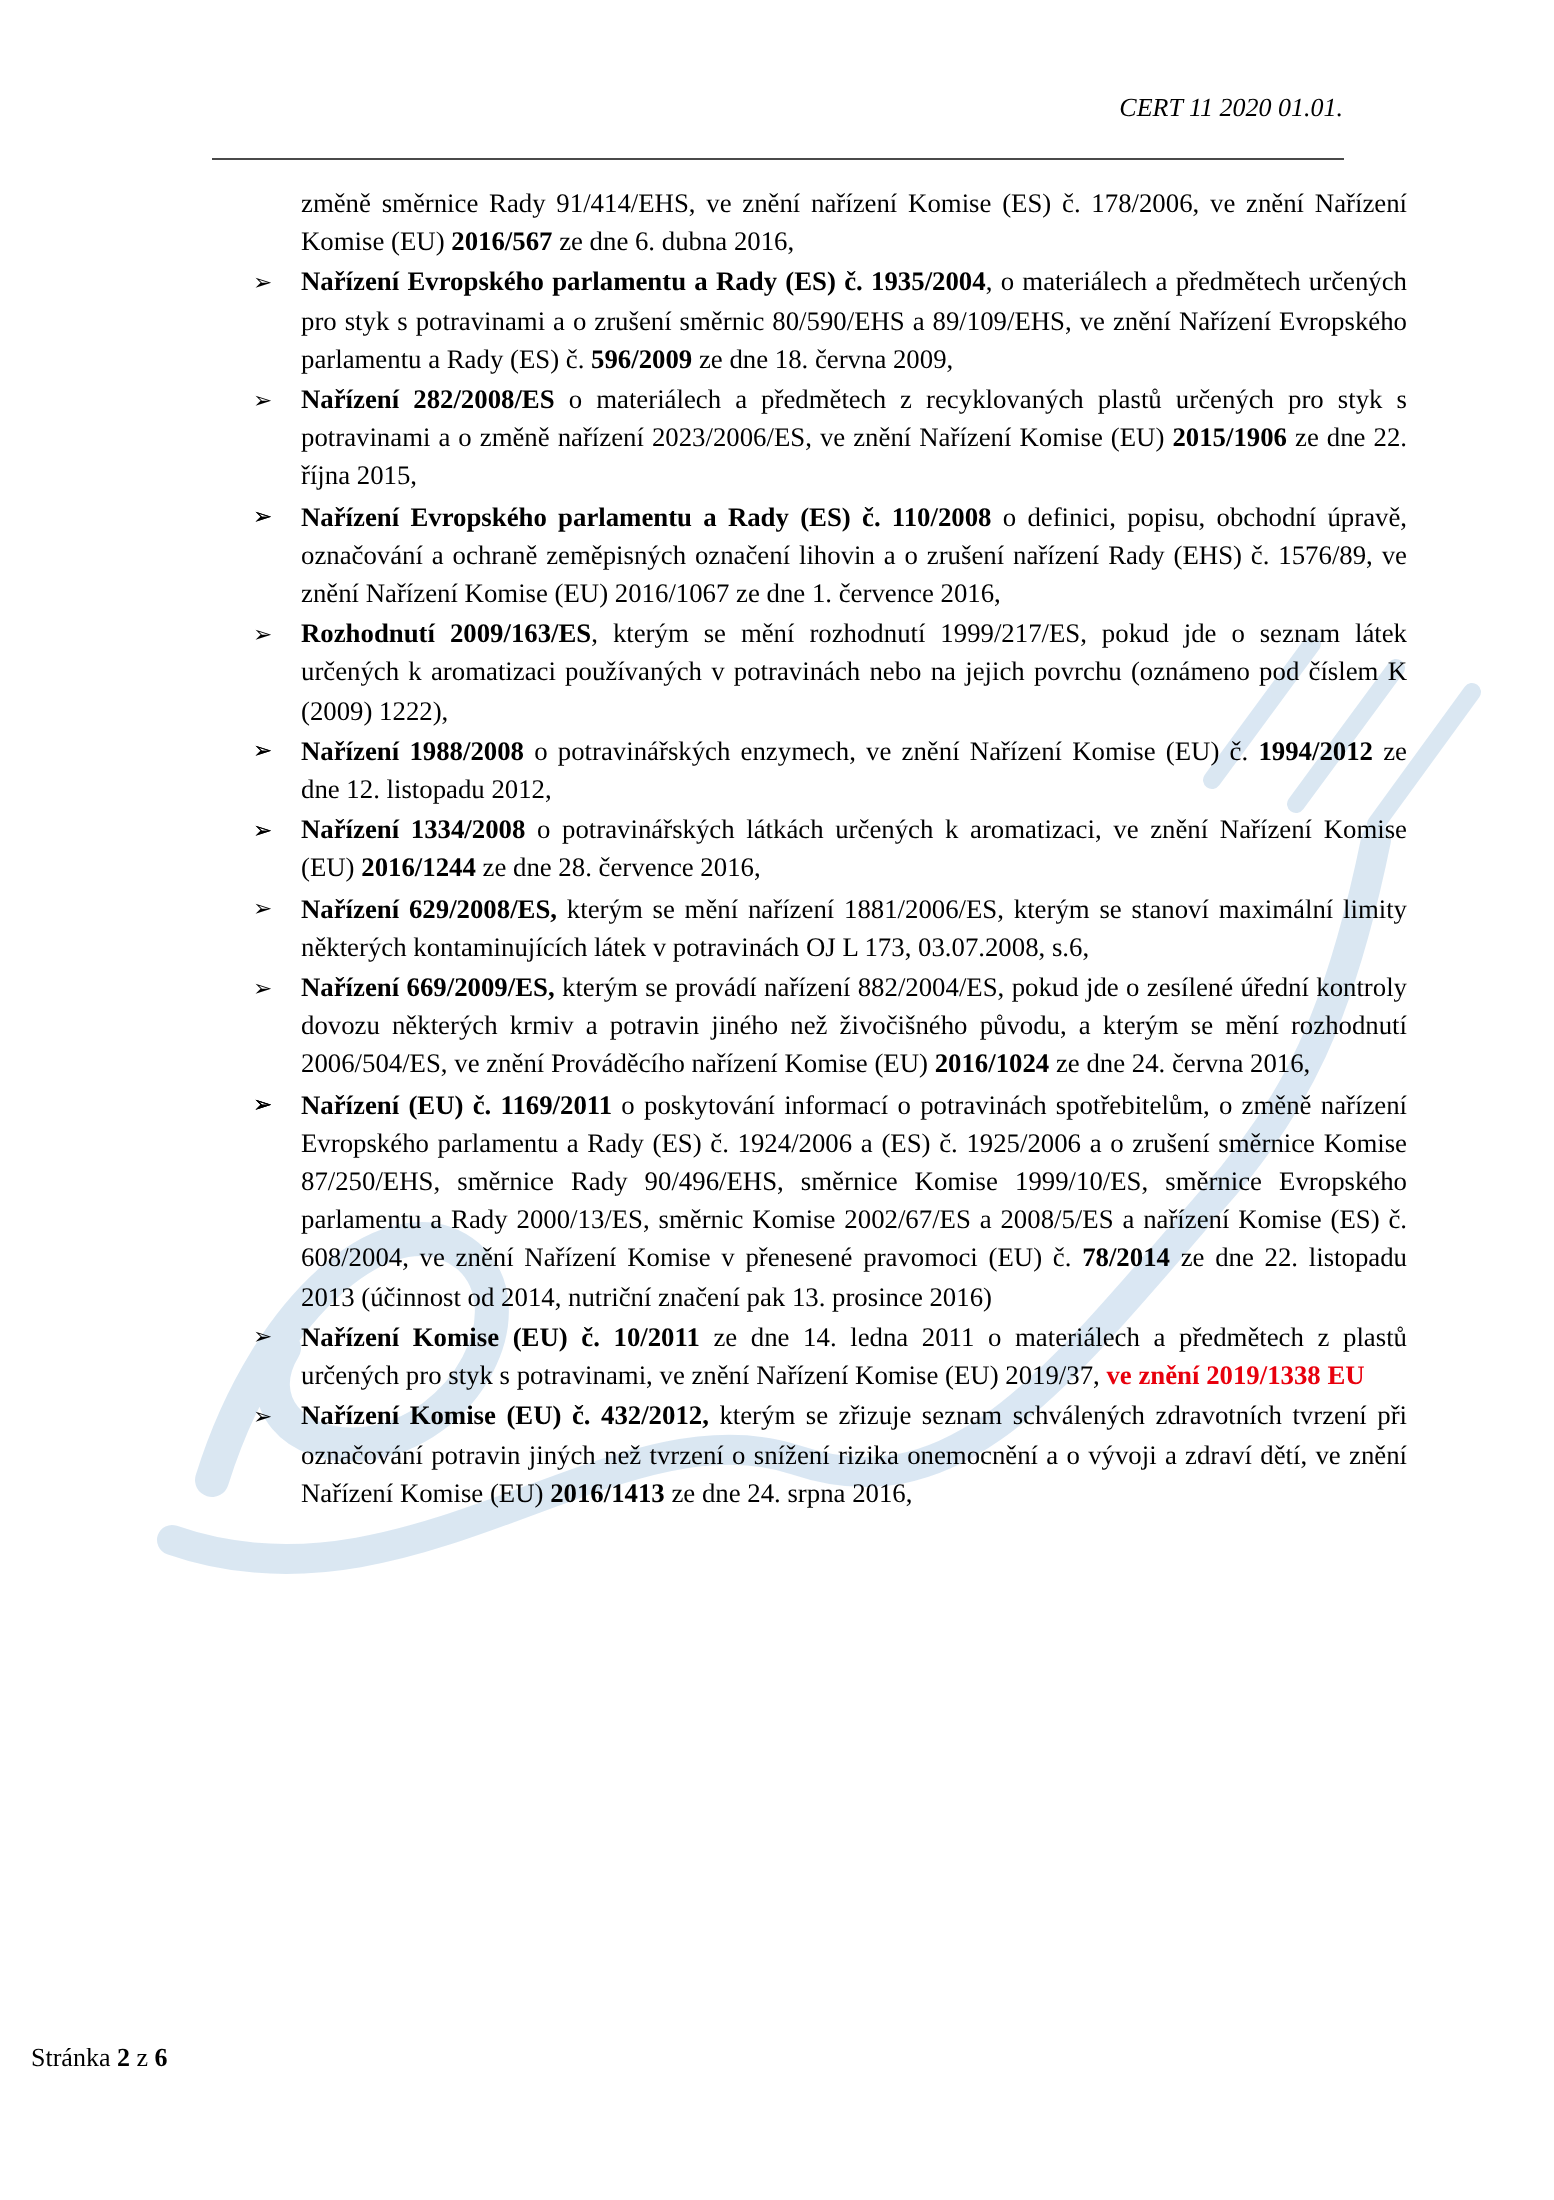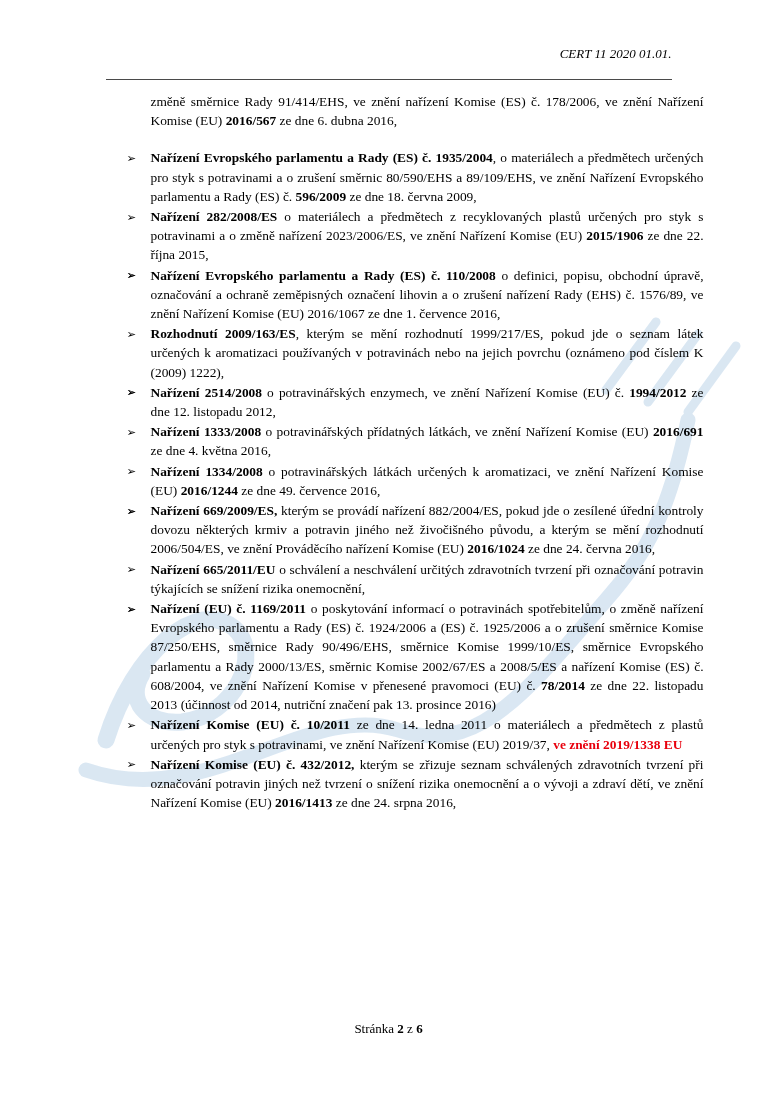--- a/index.html
+++ b/index.html
@@ -34,40 +34,39 @@
   }
   .content {
     position:absolute;
     top:92px; left:90px;
     width:598px;
     text-align:justify;
     z-index:1;
   }
   .intro {
     padding-left:45px;
-    margin-bottom:18px;
+    margin-bottom:1px;
   }
   .item {
     position:relative;
     padding-left:45px;
     margin-bottom:1px;
   }
   .bullet {
     position:absolute;
     left:21px; top:0.5px;
     font-family:"DejaVu Sans", sans-serif;
     font-size:11.5px;
   }
   .bold { font-weight:bold; }
   .red { color:var(--accent-red, #e8000d); font-weight:bold; }
   .footer {
     position:absolute;
     bottom:62px; left:0;
     width:100%;
-    text-align:center;
     font-size:13px;
     z-index:1;
   }
 </style>
 </head>
 <body>
 
 <div class="page">
 
   <svg class="watermark" viewBox="0 0 710 560" xmlns="http://www.w3.org/2000/svg">
@@ -84,26 +83,26 @@
 
   <div class="content">
     <div class="intro"><span>změně směrnice Rady 91/414/EHS, ve znění nařízení Komise (ES) č. 178/2006, ve znění Nařízení Komise (EU) </span><span class="bold">2016/567</span><span> ze dne 6. dubna 2016,</span></div>
     <div>
         <div class="item"><span class="bullet">➢</span><span><span class="bold">Nařízení Evropského parlamentu a Rady (ES) č. 1935/2004</span><span>, o materiálech a předmětech určených pro styk s potravinami a o zrušení směrnic 80/590/EHS a 89/109/EHS, ve znění Nařízení Evropského parlamentu a Rady (ES) č. </span><span class="bold">596/2009</span><span> ze dne 18. června 2009,</span></span></div>
         <div class="item"><span class="bullet">➢</span><span><span class="bold">Nařízení 282/2008/ES</span><span> o materiálech a předmětech z recyklovaných plastů určených pro styk s potravinami a o změně nařízení 2023/2006/ES, ve znění Nařízení Komise (EU) </span><span class="bold">2015/1906</span><span> ze dne 22. října 2015,</span></span></div>
         <div class="item"><span class="bullet">➢</span></div>
         <div class="item"><span class="bullet">➢</span><span><span class="bold">Nařízení Evropského parlamentu a Rady (ES) č. 110/2008</span><span> o definici, popisu, obchodní úpravě, označování a ochraně zeměpisných označení lihovin a o zrušení nařízení Rady (EHS) č. 1576/89, ve znění Nařízení Komise (EU) 2016/1067 ze dne 1. července 2016,</span></span></div>
         <div class="item"><span class="bullet">➢</span><span><span class="bold">Rozhodnutí 2009/163/ES</span><span>, kterým se mění rozhodnutí 1999/217/ES, pokud jde o seznam látek určených k aromatizaci používaných v potravinách nebo na jejich povrchu (oznámeno pod číslem K (2009) 1222),</span></span></div>
         <div class="item"><span class="bullet">➢</span></div>
-        <div class="item"><span class="bullet">➢</span><span><span class="bold">Nařízení 2514/2008</span><span> o potravinářských enzymech, ve znění Nařízení Komise (EU) č. </span><span class="bold">1994/2012</span><span> ze dne 12. listopadu 2012,</span></span></div>
-        <div class="item"><span class="bullet">➢</span><span><span class="bold">Nařízení 1333/2008</span><span> o potravinářských přídatných látkách, ve znění Nařízení Komise (EU) </span><span class="bold">2016/691</span><span> ze dne 4. května 2016,</span></span></div>
-        <div class="item"><span class="bullet">➢</span><span><span class="bold">Nařízení 1334/2008</span><span> o potravinářských látkách určených k aromatizaci, ve znění Nařízení Komise (EU) </span><span class="bold">2016/1244</span><span> ze dne 49. července 2016,</span></span></div>
+        <div class="item"><span class="bullet">➢</span><span><span class="bold">Nařízení 1988/2008</span><span> o potravinářských enzymech, ve znění Nařízení Komise (EU) č. </span><span class="bold">1994/2012</span><span> ze dne 12. listopadu 2012,</span></span></div>
         <div class="item"><span class="bullet">➢</span></div>
+        <div class="item"><span class="bullet">➢</span><span><span class="bold">Nařízení 1334/2008</span><span> o potravinářských látkách určených k aromatizaci, ve znění Nařízení Komise (EU) </span><span class="bold">2016/1244</span><span> ze dne 28. července 2016,</span></span></div>
+        <div class="item"><span class="bullet">➢</span><span><span class="bold">Nařízení 629/2008/ES,</span><span> kterým se mění nařízení 1881/2006/ES, kterým se stanoví maximální limity některých kontaminujících látek v potravinách OJ L 173, 03.07.2008, s.6,</span></span></div>
         <div class="item"><span class="bullet">➢</span><span><span class="bold">Nařízení 669/2009/ES,</span><span> kterým se provádí nařízení 882/2004/ES, pokud jde o zesílené úřední kontroly dovozu některých krmiv a potravin jiného než živočišného původu, a kterým se mění rozhodnutí 2006/504/ES, ve znění Prováděcího nařízení Komise (EU) </span><span class="bold">2016/1024</span><span> ze dne 24. června 2016,</span></span></div>
-        <div class="item"><span class="bullet">➢</span><span><span class="bold">Nařízení 665/2011/EU</span><span> o schválení a neschválení určitých zdravotních tvrzení při označování potravin týkajících se snížení rizika onemocnění,</span></span></div>
+        <div class="item"><span class="bullet">➢</span></div>
         <div class="item"><span class="bullet">➢</span></div>
         <div class="item"><span class="bullet">➢</span><span><span class="bold">Nařízení (EU) č. 1169/2011</span><span>  o poskytování informací o potravinách spotřebitelům, o změně nařízení Evropského parlamentu a Rady (ES) č. 1924/2006 a (ES) č. 1925/2006 a o zrušení směrnice Komise 87/250/EHS, směrnice Rady 90/496/EHS, směrnice Komise 1999/10/ES, směrnice Evropského parlamentu a Rady 2000/13/ES, směrnic Komise 2002/67/ES a 2008/5/ES a nařízení Komise (ES) č. 608/2004, ve znění Nařízení Komise v přenesené pravomoci (EU) č. </span><span class="bold">78/2014</span><span> ze dne 22. listopadu 2013 (účinnost od 2014, nutriční značení pak 13. prosince 2016)</span></span></div>
         <div class="item"><span class="bullet">➢</span><span><span class="bold">Nařízení Komise (EU) č. 10/2011</span><span> ze dne 14. ledna 2011 o materiálech a předmětech z plastů určených pro styk s potravinami, ve znění Nařízení Komise (EU) 2019/37, </span><span class="red">ve znění 2019/1338 EU</span></span></div>
         <div class="item"><span class="bullet">➢</span><span><span class="bold">Nařízení Komise (EU) č. 432/2012,</span><span> kterým se zřizuje seznam schválených zdravotních tvrzení při označování potravin jiných než tvrzení o snížení rizika onemocnění a o vývoji a zdraví dětí, ve znění Nařízení Komise (EU) </span><span class="bold">2016/1413</span><span> ze dne 24. srpna 2016,</span></span></div>
       </div>
   </div>
 
   <div class="footer"><span>Stránka </span><span class="bold">2</span><span> z </span><span class="bold">6</span></div>
 
 </div>

